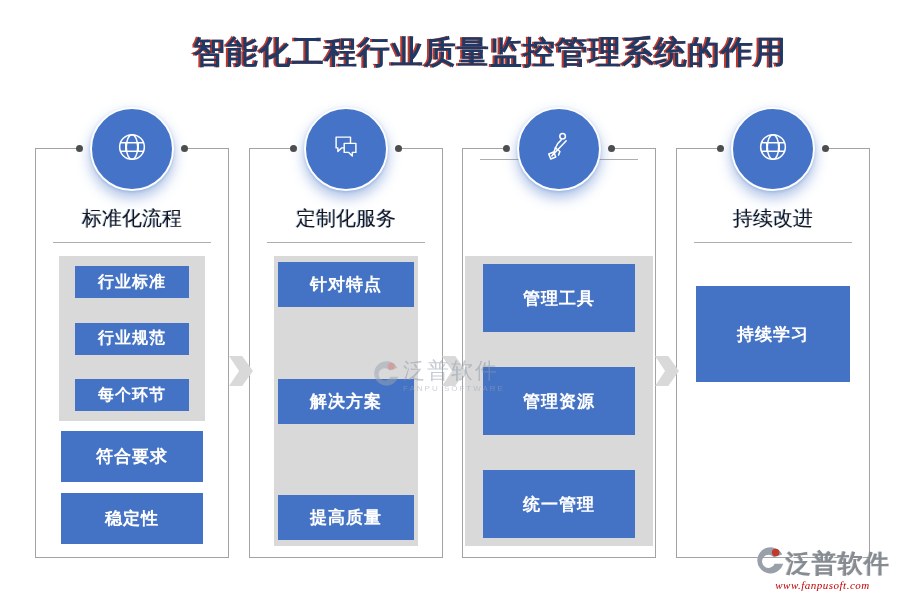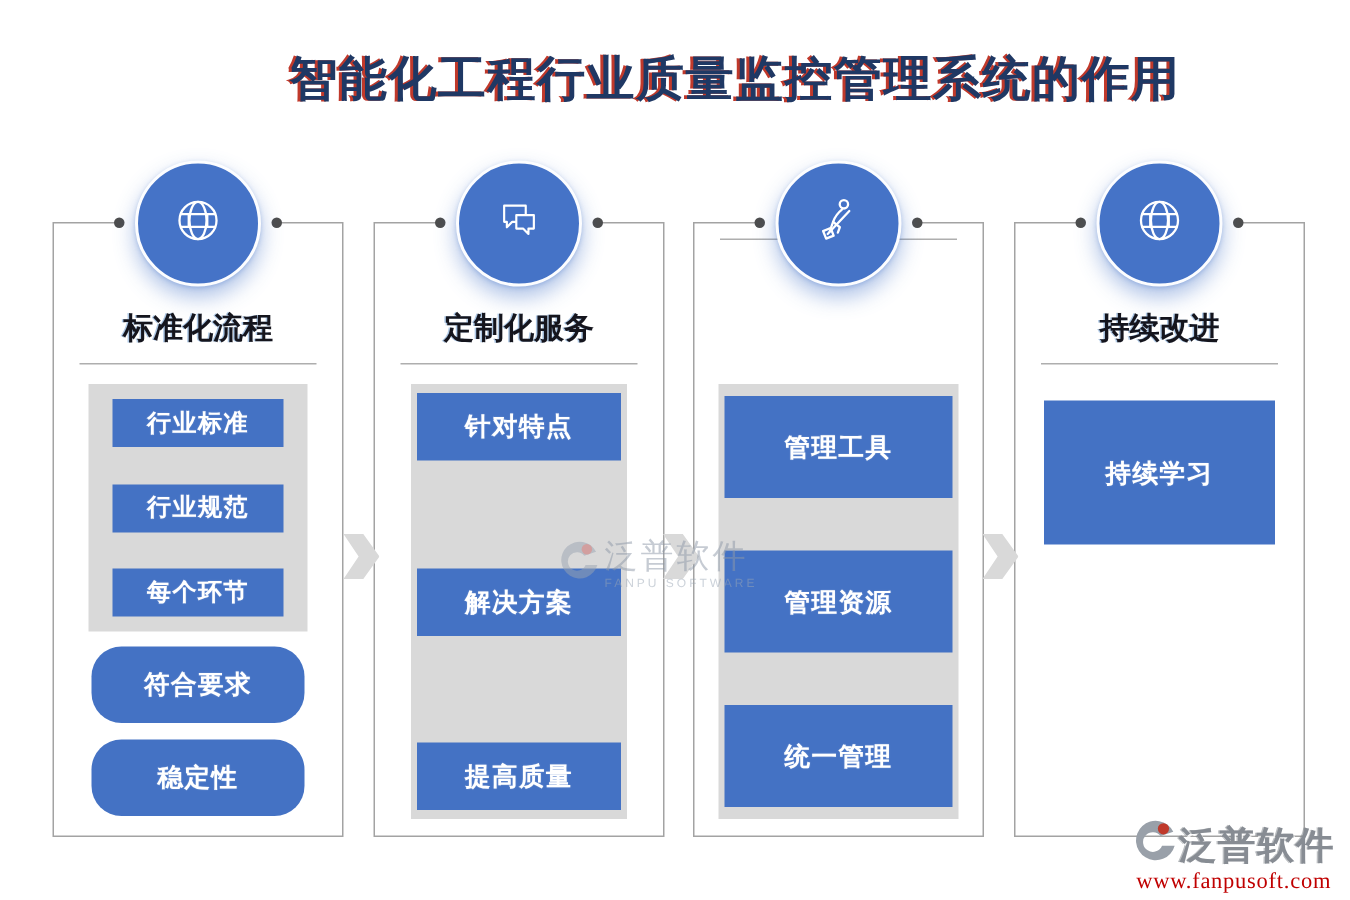--- a/index.html
+++ b/index.html
@@ -25,64 +25,64 @@
   .dot{position:absolute;top:-4px;width:7px;height:7px;border-radius:50%;background:#4d4d4d;}
   .dot.l{left:calc(50% - 56px)} .dot.r{left:calc(50% + 49px)}
 
   .circle{position:absolute;top:-42px;left:50%;transform:translateX(-50%);
           width:80px;height:80px;border-radius:50%;
           background:var(--circle-blue,#4573C7);
           border:2px solid #fcfdff;box-sizing:content-box;
           display:flex;align-items:center;justify-content:center;
           box-shadow:0 7px 14px rgba(69,115,199,.45),0 1px 3px rgba(69,115,199,.3);}
 
-  .col-header{margin-top:56px;text-align:center;font-weight:700;font-size:20px;
+  .col-header{margin-top:56px;text-align:center;font-weight:400;font-size:20px;
       color:#15151d;text-shadow:-1px 0 0 rgba(130,170,215,.65);}
   .header-divider{width:158px;height:1px;background:#aeaeae;margin:10px auto 0;}
 
   .panel{position:absolute;left:50%;transform:translateX(-50%);top:107px;
          background:var(--panel-gray,#D9D9D9);box-sizing:border-box;
          display:flex;flex-direction:column;justify-content:space-between;align-items:center;}
   .card[data-col="0"] .panel{width:146px;height:165px;padding:10px 1px;}
   .card[data-col="1"] .panel{width:144px;height:290px;padding:6px 0;}
-  .card[data-col="2"] .panel{width:160px;height:290px;padding:8px 12px;}
+  .card[data-col="2"] .panel{width:188px;height:290px;padding:8px 12px;}
 
   .btn{background:var(--accent,#4472C4);color:#fff;display:flex;align-items:center;
        justify-content:center;font-weight:700;letter-spacing:1px;box-sizing:border-box;
        text-shadow:0 0 1px rgba(255,255,255,.35);}
   .card[data-col="0"] .panel .btn{width:114px;height:32px;font-size:16px;}
   .card[data-col="1"] .panel .btn{width:136px;height:45px;font-size:17px;}
   .card[data-col="2"] .panel .btn{width:152px;height:68px;font-size:17px;}
 
   .standalone{position:absolute;left:50%;transform:translateX(-50%);
               display:flex;flex-direction:column;align-items:center;}
   .card[data-col="0"] .standalone{top:282px;gap:11px;}
-  .card[data-col="0"] .standalone .btn{width:142px;height:51px;font-size:17px;border-radius:20px;}
-  .card[data-col="3"] .standalone{top:118px;gap:60px;}
+  .card[data-col="0"] .standalone .btn{width:142px;height:51px;font-size:17px;}
+  .card[data-col="3"] .standalone{top:137px;gap:60px;}
   .card[data-col="3"] .standalone .btn{width:154px;height:96px;font-size:17px;}
 
   
   .chev{position:absolute;top:356px;width:24px;height:30px;background:#d9d9d9;
         clip-path:polygon(0 0,55% 0,100% 50%,55% 100%,0 100%,42% 50%);}
   .chev.c1{left:229px}.chev.c2{left:442px}.chev.c3{left:655px}
 
   
   .watermark{position:absolute;left:372px;top:360px;display:flex;align-items:flex-start;
              gap:3px;opacity:.5;pointer-events:none;}
   .wm-text{line-height:1;}
   .wm-brand{font-size:22px;color:#8e99a8;letter-spacing:2px;}
   .wm-caption{font-size:8px;color:#9aa6b5;letter-spacing:2px;margin-top:3px;
               font-family:"Liberation Sans",sans-serif;}
 
   
   .footer{position:absolute;right:10px;top:546px;text-align:center;}
   .footer-row{display:flex;align-items:center;justify-content:center;gap:1px;}
   .footer-brand{font-size:25px;font-weight:700;color:#878c93;letter-spacing:1px;
                 text-shadow:1px 1px 0 rgba(255,255,255,.8),-1px 0 0 rgba(120,125,132,.5);}
-  .footer-url{font-size:15px;color:var(--url-red,#C00000);margin-top:-1px;letter-spacing:.5px;}
+  .footer-url{font-size:11px;color:var(--url-red,#C00000);margin-top:-1px;letter-spacing:.5px;font-style:italic;}
 </style>
 </head>
 <body>
 
 <div class="canvas" style="--accent: #4472C4; --circle-blue: #4573C7; --panel-gray: #D9D9D9; --title-navy: #1F3864; --title-red: #C0392B; --url-red: #C00000;">
 
   <div class="main-title">智能化工程行业质量监控管理系统的作用</div>
 
   <div id="cards">
       <div class="card" data-col="0">

